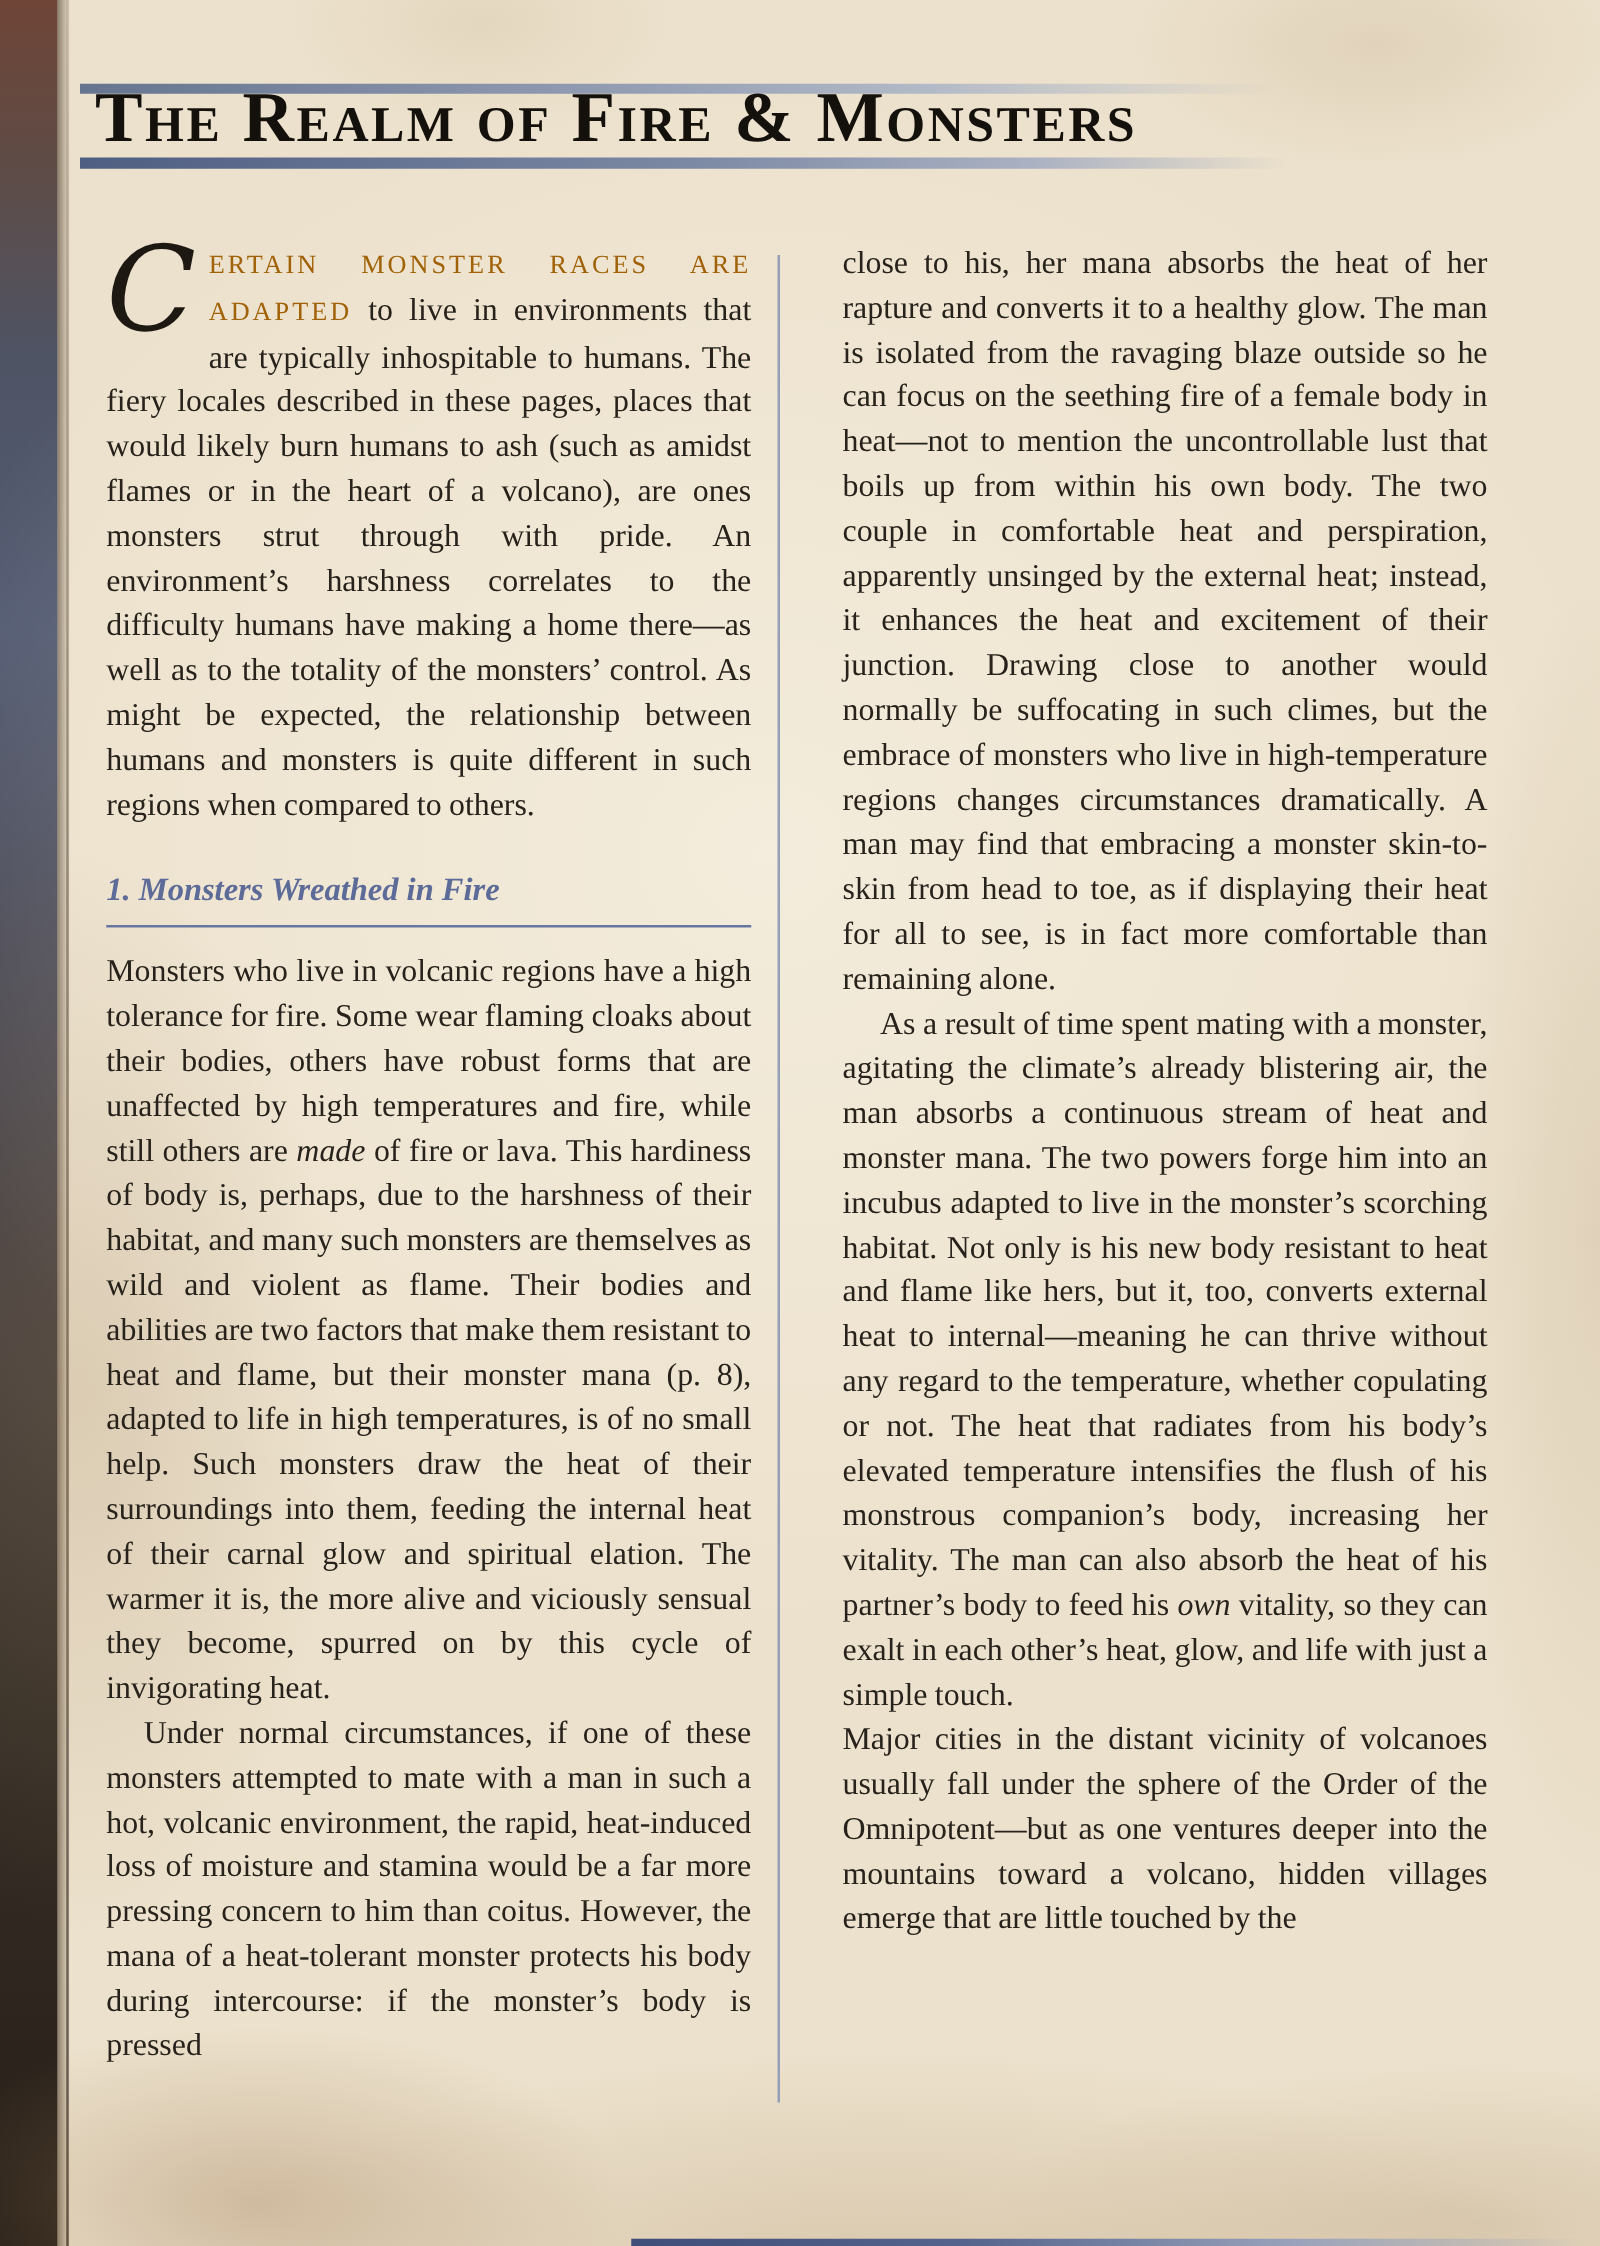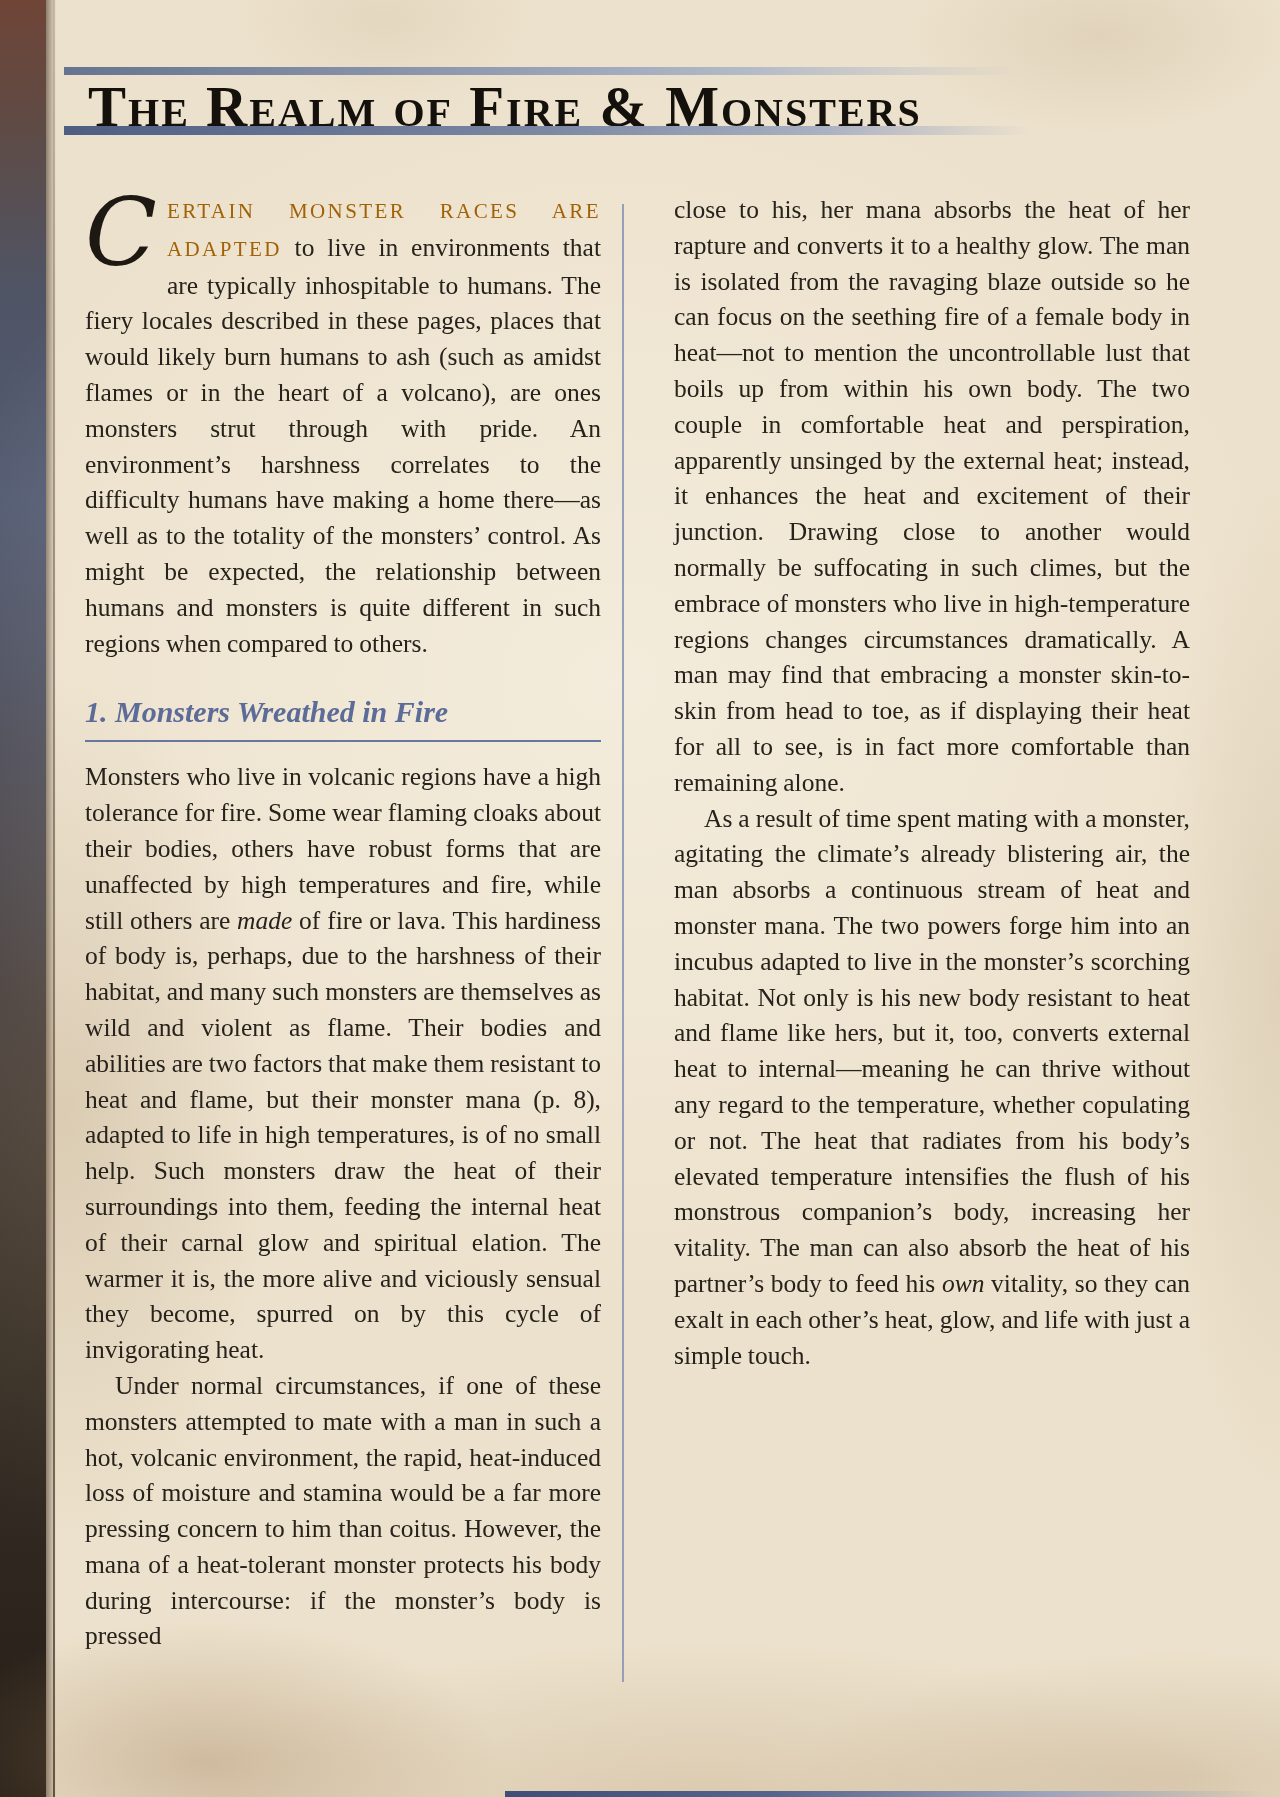--- a/index.html
+++ b/index.html
@@ -37,21 +37,21 @@
     background:linear-gradient(180deg, rgba(74,58,40,.15), rgba(74,58,40,.55) 40%, rgba(50,38,26,.65) 90%, rgba(50,38,26,.8));
     pointer-events:none;
   }
   
   .rule{position:absolute;left:64px;width:976px;}
   .rule-top{top:67px;height:8px;
     background:linear-gradient(90deg,#66748f 0%,#939eb3 45%,#b3bac7 70%,rgba(179,186,199,0) 98%);}
   .rule-bottom{top:126px;height:9px;
     background:linear-gradient(90deg,#4e5e82 0%,#7c89a4 50%,#aab1c2 78%,rgba(170,177,194,0) 99%);}
   h1.page-title{
-    position:absolute;top:66px;left:76px;margin:12px;width:1000px;
+    position:absolute;top:66px;left:76px;margin:0;width:1000px;
     font-family:"Liberation Serif", serif;
     font-variant:small-caps;font-weight:700;
     font-size:57px;line-height:58px;letter-spacing:2px;
     color:#14100c;white-space:nowrap;
   }
   
   .columns{position:absolute;top:192px;left:85px;width:1078px;height:1530px;}
   .col{position:absolute;top:0;width:516px;}
   .col-left{left:0;}
   .col-right{left:589px;}
@@ -68,21 +68,21 @@
     font-size:94px;line-height:74px;height:72px;
     padding:4px 10px 0 0;color:#1d1812;
   }
   .smallcaps-lead{
     text-transform:uppercase;
     font-size:21px;letter-spacing:2.4px;color:#a16207;
   }
   h2.section-heading{
     font-family:"Liberation Serif", serif;
     font-style:italic;font-weight:700;
-    font-size:30px;line-height:38px;color:#5c6b97;
+    font-size:26px;line-height:38px;color:#5c6b97;
     border-bottom:2px solid #6877a0;
     margin:32px 0 17px 0;padding-bottom:9px;
   }
   em{font-style:italic;}
   
   .footer-sliver{
     position:absolute;bottom:0;left:505px;width:762px;height:6px;
     background:linear-gradient(90deg,#3f4e78 0%,#55648c 35%,#9aa3bb 70%,rgba(154,163,187,0) 100%);
   }
 </style>
@@ -103,16 +103,17 @@
   <div class="col col-left" id="col-left">
       <p class="body-para"><span class="dropcap">C</span><span class="smallcaps-lead">ertain monster races are adapted</span><span> to live in environments that are typically inhospitable to humans. The fiery locales described in these pages, places that would likely burn humans to ash (such as amidst flames or in the heart of a volcano), are ones monsters strut through with pride. An environment’s harshness correlates to the difficulty humans have making a home there—as well as to the totality of the monsters’ control. As might be expected, the relationship between humans and monsters is quite different in such regions when compared to others.</span></p>
       <h2 class="section-heading">1. Monsters Wreathed in Fire</h2>
       <p class="body-para"><span>Monsters who live in volcanic regions have a high tolerance for fire. Some wear flaming cloaks about their bodies, others have robust forms that are unaffected by high temperatures and fire, while still others are </span><em>made</em><span> of fire or lava. This hardiness of body is, perhaps, due to the harshness of their habitat, and many such monsters are themselves as wild and violent as flame. Their bodies and abilities are two factors that make them resistant to heat and flame, but their monster mana (p.&nbsp;8), adapted to life in high temperatures, is of no small help. Such monsters draw the heat of their surroundings into them, feeding the internal heat of their carnal glow and spiritual elation. The warmer it is, the more alive and viciously sensual they become, spurred on by this cycle of invigorating heat.</span></p>
       <p class="body-para indent"><span>Under normal circumstances, if one of these monsters attempted to mate with a man in such a hot, volcanic environment, the rapid, heat-induced loss of moisture and stamina would be a far more pressing concern to him than coitus. However, the mana of a heat-tolerant monster protects his body during intercourse: if the monster’s body is pressed</span></p>
     </div>
   <div class="divider"></div>
   <div class="col col-right" id="col-right">
       <p class="body-para"><span>close to his, her mana absorbs the heat of her rapture and converts it to a healthy glow. The man is isolated from the ravaging blaze outside so he can focus on the seething fire of a female body in heat—not to mention the uncontrollable lust that boils up from within his own body. The two couple in comfortable heat and perspiration, apparently unsinged by the external heat; instead, it enhances the heat and excitement of their junction. Drawing close to another would normally be suffocating in such climes, but the embrace of monsters who live in high-temperature regions changes circumstances dramatically. A man may find that embracing a monster skin-to-skin from head to toe, as if displaying their heat for all to see, is in fact more comfortable than remaining alone.</span></p>
       <p class="body-para indent"><span>As a result of time spent mating with a monster, agitating the climate’s already blistering air, the man absorbs a continuous stream of heat and monster mana. The two powers forge him into an incubus adapted to live in the monster’s scorching habitat. Not only is his new body resistant to heat and flame like hers, but it, too, converts external heat to internal—meaning he can thrive without any regard to the temperature, whether copulating or not. The heat that radiates from his body’s elevated temperature intensifies the flush of his monstrous companion’s body, increasing her vitality. The man can also absorb the heat of his partner’s body to feed his </span><em>own</em><span> vitality, so they can exalt in each other’s heat, glow, and life with just a simple touch.</span></p>
+      <p class="body-para"><span>Major cities in the distant vicinity of volcanoes usually fall under the sphere of the Order of the Omnipotent—but as one ventures deeper into the mountains toward a volcano, hidden villages emerge that are little touched by the</span></p>
     </div>
 </main>
 
 <div class="footer-sliver"></div>
 
 </body></html>

